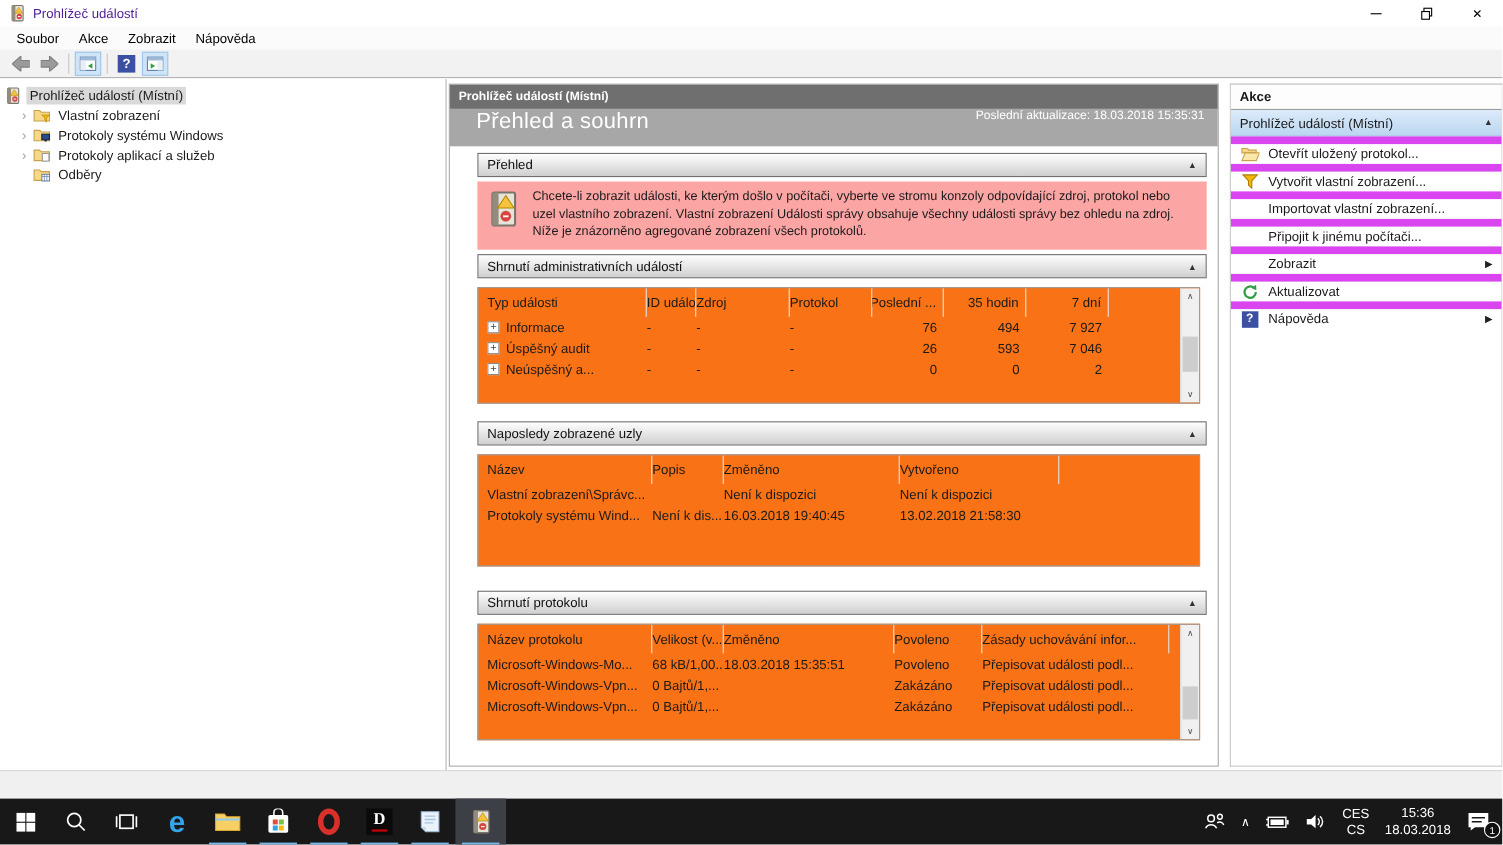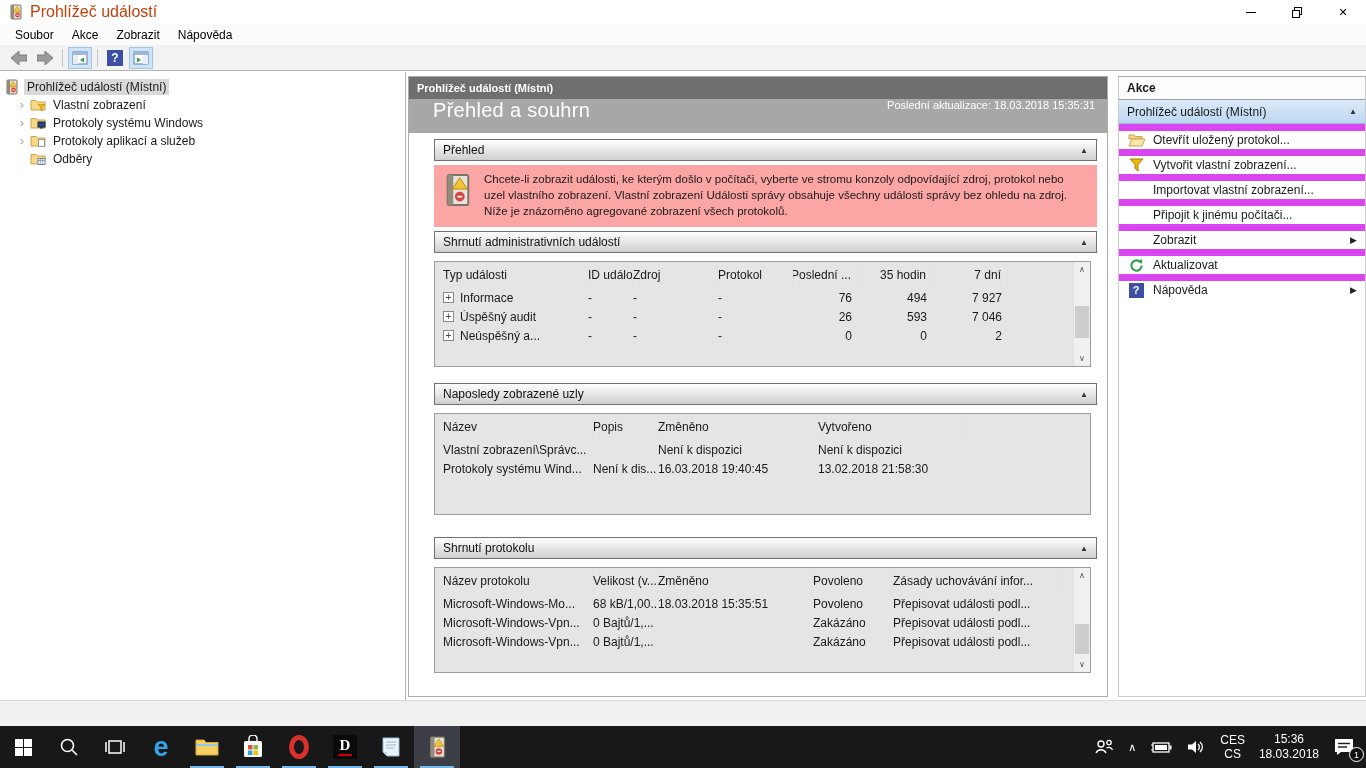--- a/index.html
+++ b/index.html
@@ -3,21 +3,21 @@
 <meta charset="utf-8">
 <style>
   * { margin:0; padding:0; box-sizing:border-box; }
   html,body { width:1366px; height:768px; overflow:hidden; }
   body { font-family:"Liberation Sans","DejaVu Sans",sans-serif; font-size:12px; color:#1a1a1a; background:#fff; }
   .screen { position:relative; width:1366px; height:768px; background:#fff; overflow:hidden; }
 
   
   .titlebar { position:absolute; top:0; left:0; right:0; height:24px; background:#fff; display:flex; align-items:center; }
   .titlebar .appicon { width:16px; height:16px; margin:0 6px 0 8px; }
-  .titlebar .title { font-size:16px; color:#c2410c; }
+  .titlebar .title { font-size:12px; color:#4c1d95; }
   .win-controls { position:absolute; right:0; top:0; height:24px; display:flex; }
   .wc { width:46px; height:24px; display:flex; align-items:center; justify-content:center; color:#000; font-size:11px; }
   .minline { width:10px; height:1px; background:#000; }
   .restore-icon { position:relative; width:11px; height:11px; }
   .r-back { position:absolute; top:0; left:2px; width:8px; height:8px; border:1px solid #000; }
   .r-front { position:absolute; top:3px; left:0; width:8px; height:8px; border:1px solid #000; background:#fff; }
 
   
   .menubar { position:absolute; top:24px; left:0; right:0; height:21px; background:#fbfbfb; display:flex; align-items:center; padding-left:6px; }
   .menu-item { padding:2px 9px; color:#000; }
@@ -43,21 +43,21 @@
   .con-title { height:22px; background:#6f6f6f; color:#fff; font-weight:bold; font-size:11px; display:flex; align-items:center; padding:0 8px; }
   .con-sub { height:34px; background:#a7a7a7; color:#fff; display:flex; align-items:flex-start; padding:0 12px 0 24px; }
   .con-sub .pagetitle { font-size:20px; font-weight:normal; letter-spacing:.3px; }
   .con-sub .lastupd { margin-left:auto; font-size:11px; }
   .con-body { padding:6px 10px 0 25px; }
   .sec-header { height:22px; background:linear-gradient(#fefefe,#cfcfcf); border:1px solid #707070; display:flex; align-items:center; padding:0 8px; color:#101010; }
   .sec-header .collapse { margin-left:auto; font-size:8px; color:#333; }
   .overview-desc { margin-top:4px; height:62px; background:#fca5a5; display:flex; padding:6px 10px 0 6px; }
   .overview-desc .desc-ico { width:30px; height:34px; margin:2px 12px 0 2px; flex:none; }
   .overview-desc p { font-size:11.5px; line-height:16px; color:#1a1a1a; }
-  .tablebox { position:relative; margin-top:8px; width:657px; border:1px solid #9c9c9c; background:#e5e5e5; overflow:hidden; }
+  .tablebox { position:relative; margin-top:8px; width:657px; border:1px solid #9c9c9c; background:#f97316; overflow:hidden; }
   .tb-admin { height:106px; }
   .tb-recent { height:102px; }
   .tb-log { height:106px; }
   .trow { display:flex; padding:0 8px; align-items:center; white-space:nowrap; }
   .thead { height:26px; }
   .thead .tc { border-right:1px solid #e2e2e2; align-self:stretch; display:flex; align-items:center; }
   .tdata { height:19px; }
   .tc { overflow:hidden; white-space:nowrap; padding-right:6px; }
   .num { text-align:right; justify-content:flex-end; display:flex; }
   .thead .num { justify-content:flex-end; }

